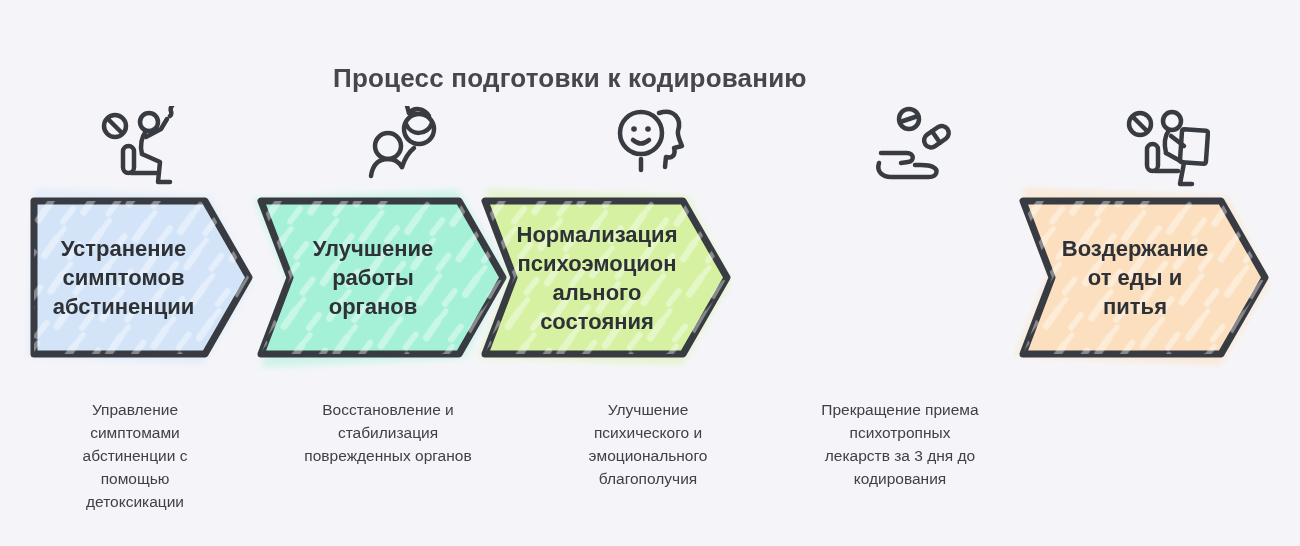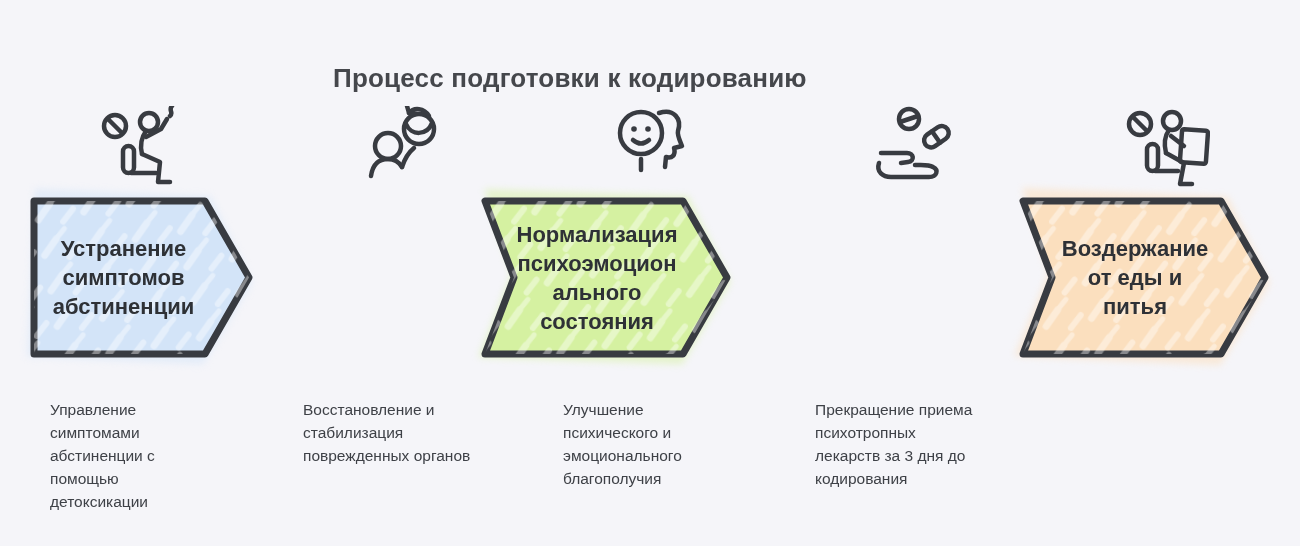--- a/index.html
+++ b/index.html
@@ -33,21 +33,21 @@
   .arrow.s4{left:765px;width:250px}
   .arrow.s5{left:1019px;width:250px}
   .label{
     position:absolute;inset:0;display:flex;align-items:center;justify-content:center;
     text-align:center;font-size:22px;line-height:29px;font-weight:bold;
     color:var(--label-color);overflow-wrap:anywhere;
     padding:0 52px 0 34px;
   }
   .arrow.s1 .label{padding:0 48px 0 12px;}
   .desc{
-    position:absolute;top:398px;width:170px;text-align:left;
+    position:absolute;top:398px;width:170px;text-align:center;
     font-size:15.5px;line-height:23px;color:var(--desc-color);
   }
   .desc.s1{left:50px}.desc.s2{left:303px}.desc.s3{left:563px}.desc.s4{left:815px}.desc.s5{left:1067px}
   .defs-holder{position:absolute;width:0;height:0;overflow:hidden;}
 </style>
 </head>
 <body>
 
 <svg class="defs-holder" aria-hidden="true">
   <defs>
@@ -92,20 +92,28 @@
   <div class="icon s2">
     <svg viewBox="0 0 84 84">
       <circle cx="27" cy="40" r="13"></circle>
       <path d="M10,70 C12,56 20,53 27,53 C33,53 38,56 41,61"></path>
       <path d="M41,61 C44,52 48,46 53,42"></path>
       <circle cx="58" cy="23" r="15"></circle>
       <path d="M45,18 C50,30 66,30 71,17"></path>
       <path d="M68,10 C63,2 53,1 48,7"></path>
       <path d="M48,7 l-2,-7 M48,7 l7,1"></path>
     </svg>
+  </div>
+  <div class="arrow s2">
+    <svg viewBox="0 0 250 165">
+      <polygon points="4,6 202,6 246,82.5 202,159 4,159 33,82.5" transform="translate(125,82) rotate(-2.5) scale(1.03,1.1) translate(-125,-82)" filter="url(#smear-blur)" opacity="0.5" fill="#a4f1d7"></polygon>
+      <polygon points="4,6 202,6 246,82.5 202,159 4,159 33,82.5" stroke="#383b41" stroke-width="7" stroke-linejoin="round" fill="#a4f1d7"></polygon>
+      <polygon points="4,6 202,6 246,82.5 202,159 4,159 33,82.5" fill="url(#streaks)" opacity="0.4"></polygon>
+    </svg>
+    <div class="label">Улучшение работы органов</div>
   </div>
   <div class="desc s2">Восстановление и стабилизация поврежденных органов</div>
 
   <div class="icon s3">
     <svg viewBox="0 0 84 84">
       <circle cx="27" cy="27" r="21"></circle>
       <circle class="dot" cx="20" cy="23" r="2.8"></circle>
       <circle class="dot" cx="34" cy="23" r="2.8"></circle>
       <path d="M19,34 Q27,41 35,34"></path>
       <line x1="27" y1="53" x2="27" y2="64"></line>

